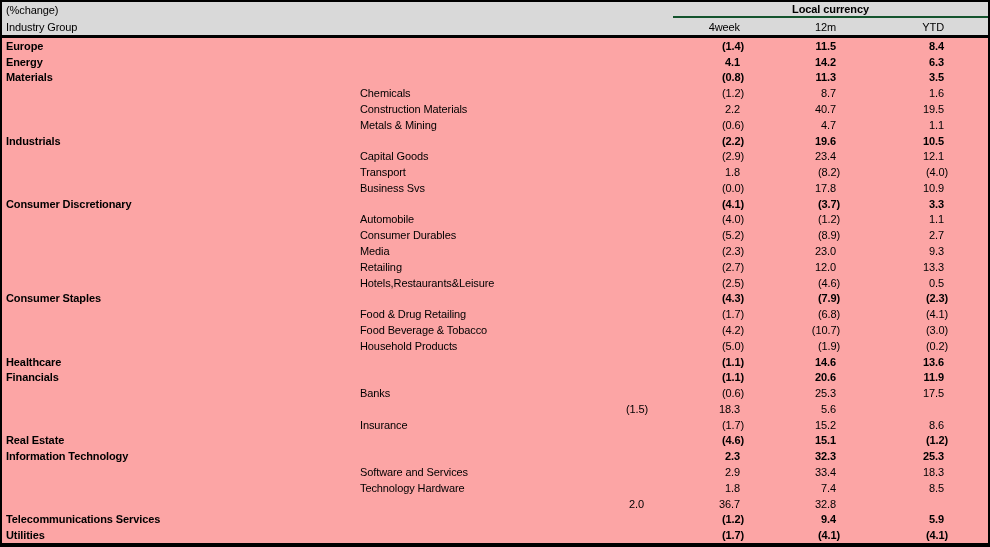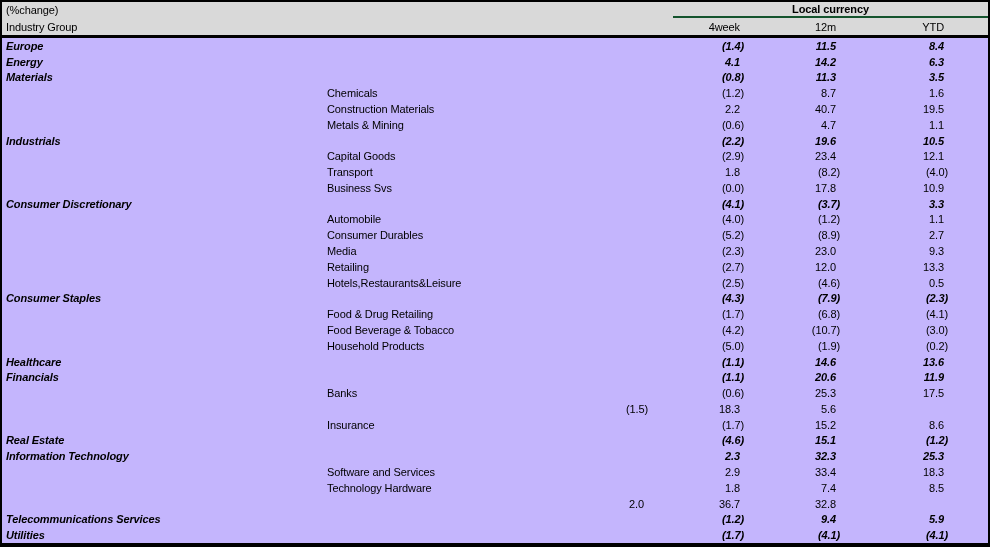--- a/index.html
+++ b/index.html
@@ -1,41 +1,41 @@
 <!DOCTYPE html>
 <html><head>
 <meta charset="utf-8">
 <style>
   html, body { margin: 0; padding: 0; background: #ffffff; }
   .table {
     width: 990px; height: 547px; box-sizing: border-box;
     border: 2px solid #000; border-bottom-width: 4px;
     font-family: "Liberation Sans", sans-serif;
-    font-size: 11px; color: #000; background: #c4b5fd;
+    font-size: 11px; color: #000; background: #fca5a5;
     display: flex; flex-direction: column;
     letter-spacing: -0.1px;
   }
   .header { background: #d9d9d9; }
   .hrow1 { display: flex; height: 16px; }
   .cell.change { flex: 1; padding-left: 4px; display: flex; align-items: center; }
   .currency {
     width: 315px; box-sizing: border-box; border-bottom: 2px solid #14532d;
     font-weight: bold; display: flex; align-items: center; justify-content: center;
   }
   .rowgrid {
     display: grid; grid-template-columns: 1fr 96px 96px 108px;
     padding-right: 36px; align-items: center;
   }
   .hrow2 { height: 17px; font-weight: normal; }
   .divider { height: 3px; background: #000; flex: none; }
   .body { flex: 1; display: flex; flex-direction: column; }
   .row { flex: 1; }
-  .row.bold { font-weight: bold; font-style: italic; }
+  .row.bold { font-weight: bold; }
   .cell.label { padding-left: 4px; white-space: nowrap; overflow: hidden; }
-  .cell.label.sub { padding-left: 325px; }
+  .cell.label.sub { padding-left: 325px; margin-left: 33px; }
   .cell.num { text-align: right; padding-right: 8px; white-space: nowrap; }
   .cell.num.neg { padding-right: 4px; }
 </style>
 </head>
 <body>
 
 <div class="table">
   <div class="header">
     <div class="hrow1">
       <div class="cell change">(%change)</div>

